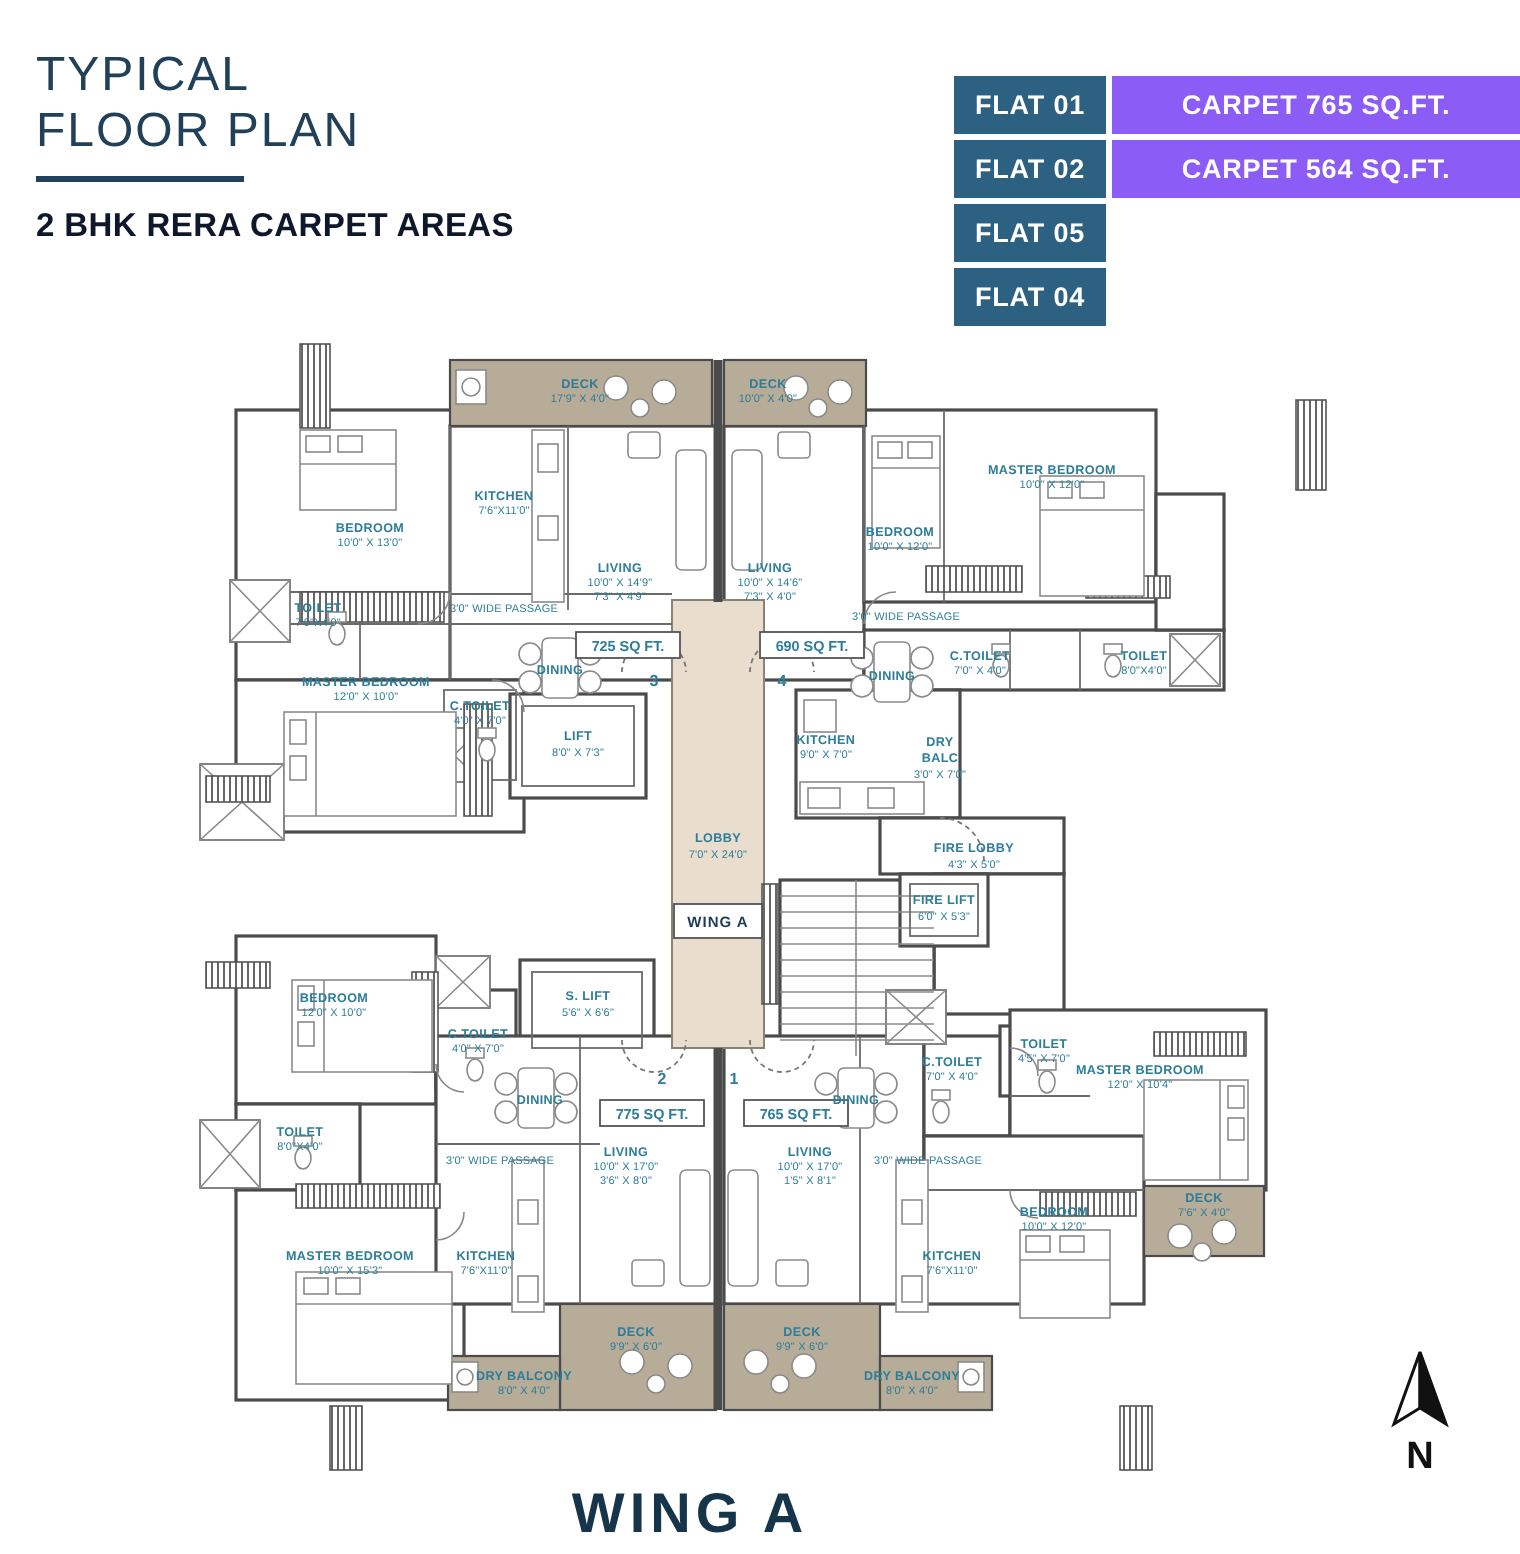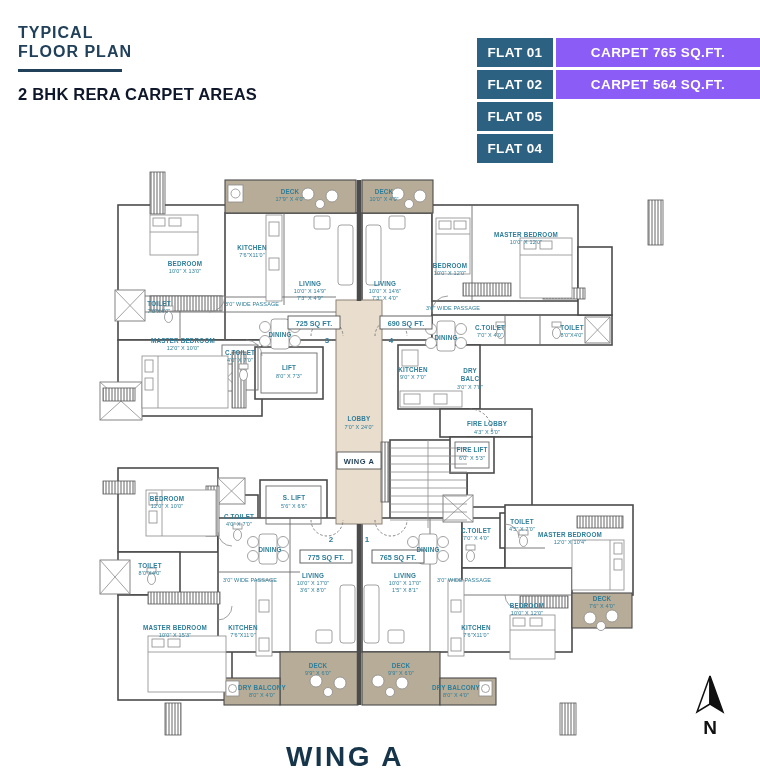--- a/index.html
+++ b/index.html
@@ -1,20 +1,20 @@
 <!DOCTYPE html>
 <html><head>
 <meta charset="utf-8">
 <style>
   html,body{margin:0;padding:0;background:#ffffff;}
   #page{position:relative;width:760px;height:777px;background:#fff;overflow:hidden;
         font-family:"Liberation Sans",sans-serif;}
   
   #hdr{position:absolute;left:18px;top:24px;}
-  #hdr .t{font-size:16px;font-weight:bold;color:#21405a;letter-spacing:1px;line-height:1.17;}
+  #hdr .t{font-size:24px;font-weight:normal;color:#21405a;letter-spacing:1px;line-height:1.17;}
   #hdr .rule{width:104px;height:3px;background:#21405a;margin-top:8px;}
   #hdr .sub{margin-top:13px;font-size:16.5px;font-weight:bold;color:#0f172a;letter-spacing:.2px;}
   
   #legend{position:absolute;left:477px;top:38px;width:283px;display:grid;
           grid-template-rows:repeat(4,29px);row-gap:3px;}
   .lrow{display:grid;grid-template-columns:76px 1fr;column-gap:3px;}
   .lflat{background:#2d6181;color:#fff;display:flex;align-items:center;justify-content:center;
          font-size:13.5px;font-weight:bold;letter-spacing:.4px;}
   .larea{background:#8b5cf6;color:#fff;display:flex;align-items:center;justify-content:center;
          font-size:13.5px;font-weight:bold;letter-spacing:.4px;}

